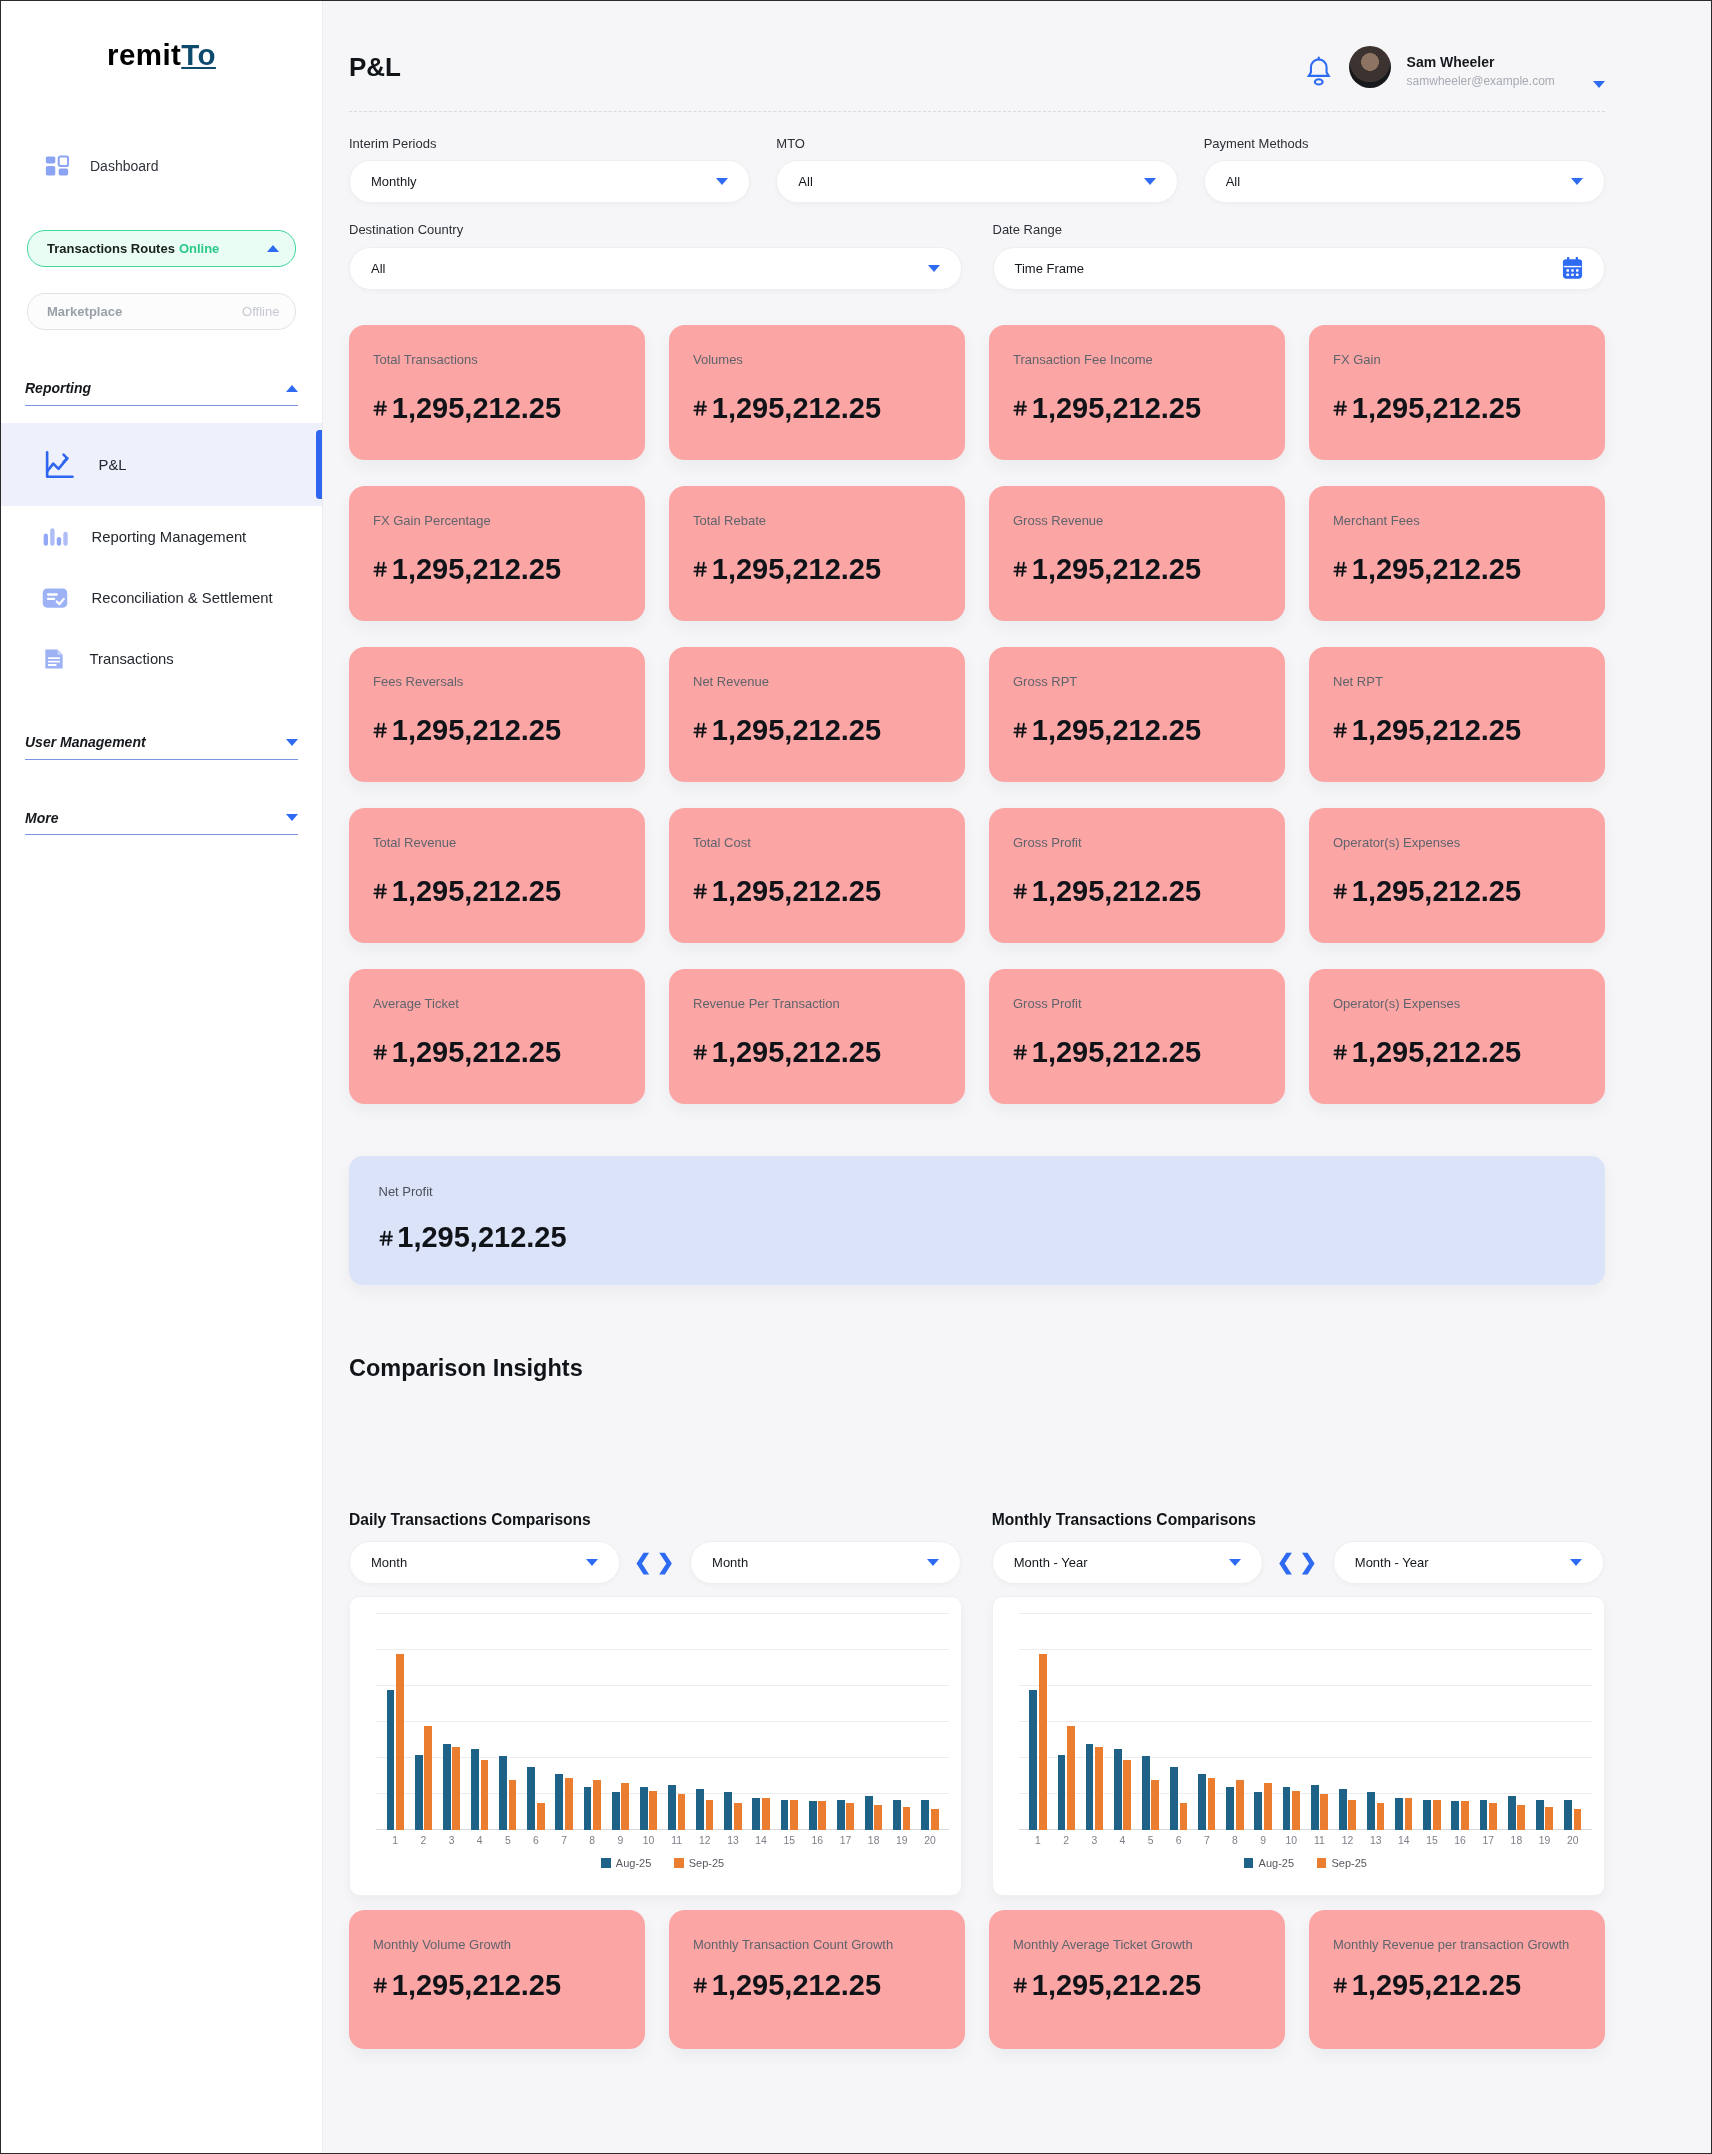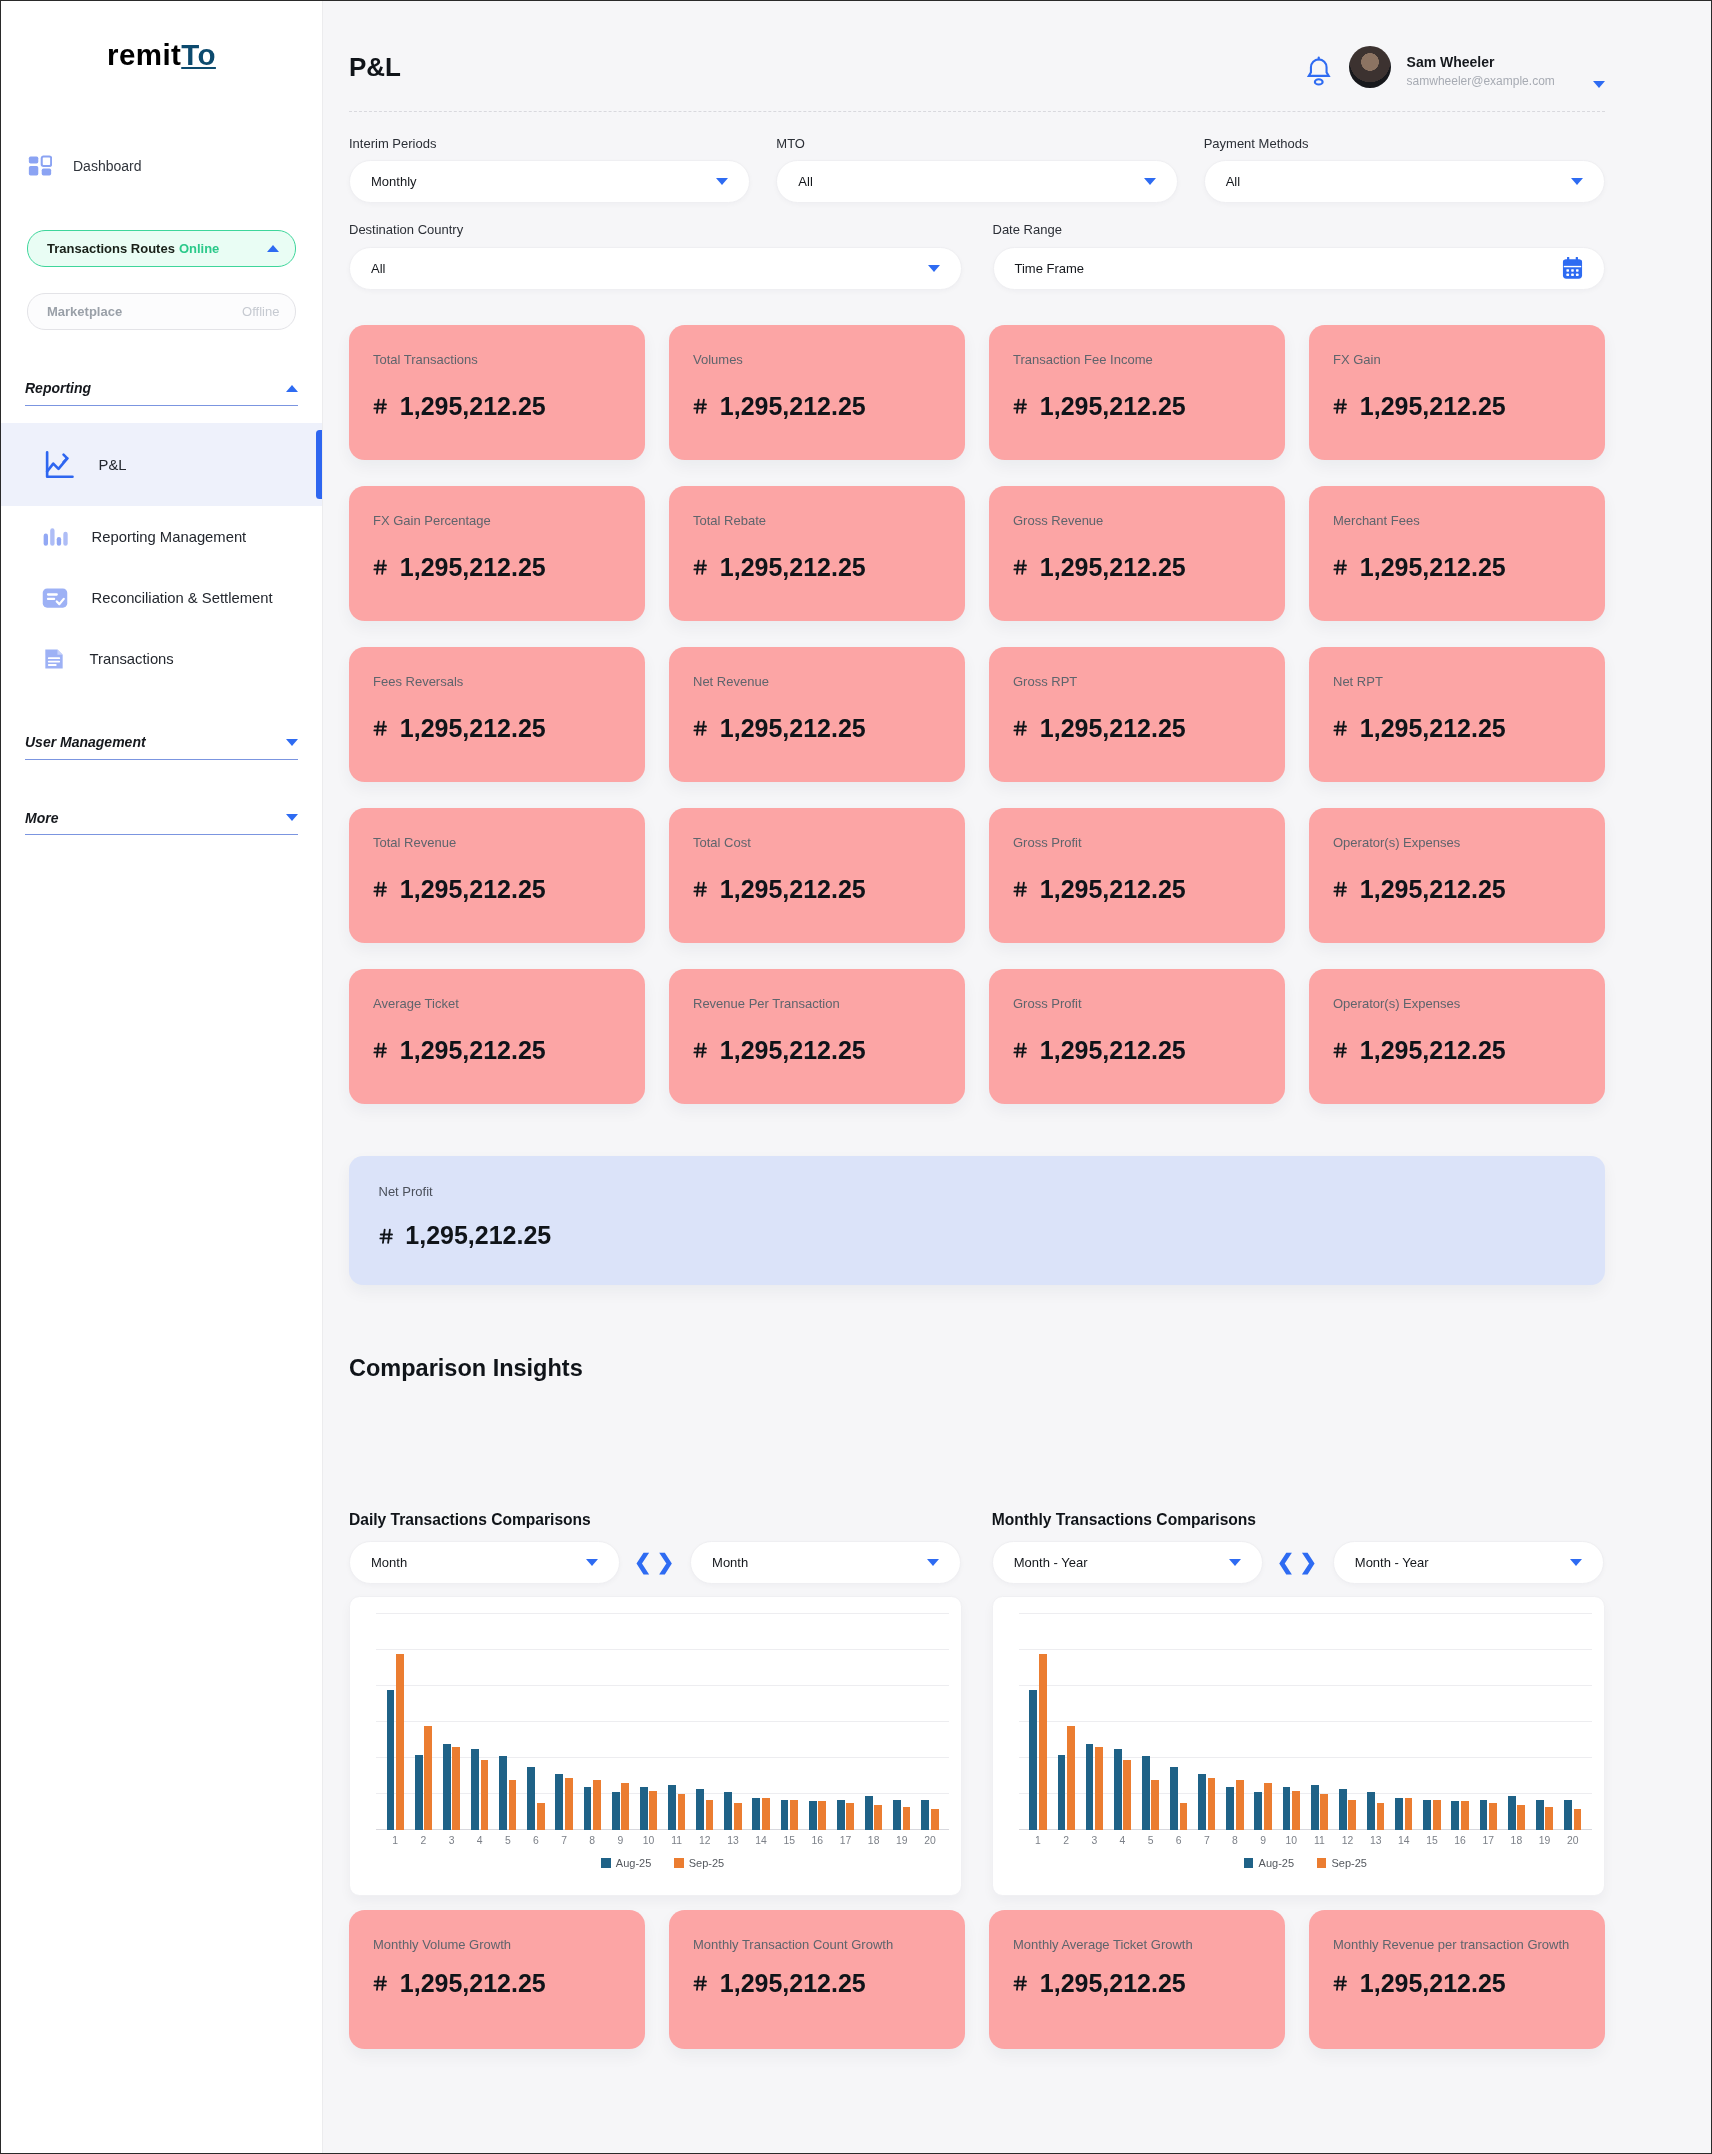--- a/index.html
+++ b/index.html
@@ -4,21 +4,21 @@
 <style>
   * { box-sizing: border-box; margin: 0; padding: 0; }
   body { font-family: "Liberation Sans", sans-serif; background:#e8e8ea; }
   .page { width:1712px; height:2154px; background:#f6f6f8; position:relative;
           border:1.7px solid #2a2a2a; overflow:hidden; display:flex; }
 
   
   .sidebar { width:322px; background:#ffffff; border-right:0.9px solid #ececee; flex:0 0 322px; }
   .logo { text-align:center; padding-top:37px; font-size:29.5px; font-weight:bold; letter-spacing:0.4px; }
   .logo .accent { color:#0c4a6e;text-decoration:underline; }
-  .side-item { display:flex; align-items:center; gap:21px; padding:0 0 0 27px; height:45px; color:#30343b; font-size:14px; }
+  .side-item { display:flex; align-items:center; gap:21px; padding:0 0 0 44px; height:45px; color:#30343b; font-size:14px; }
   .side-item.first { margin-top:71px; }
   .pill { margin:0 26px; height:37px; border-radius:18px; display:flex; align-items:center;
           padding:0 15.6px 0 19px; font-size:13px; font-weight:bold; }
   .pill.routes { margin-top:42px; background:#e9fdf4; border:1.3px solid #3ed69b; color:#182018; }
   .pill.routes .status { color:#2bc98a; margin-left:4px; font-weight:bold; }
   .pill.market { margin-top:26px; background:#fcfcfd; border:1.3px solid #e3e3e7; color:#9aa0a8; }
   .pill.market .status { color:#c6cad1; margin-left:auto; font-weight:normal; }
   .pill .caret { margin-left:auto; }
   .section-head { display:flex; align-items:center; margin:50px 24px 0 24px; padding-bottom:8.7px;
                   border-bottom:1.3px solid #7b95e0; font-size:14px; font-weight:bold; color:#15181d;font-style:italic; }
@@ -50,22 +50,22 @@
   .select { height:43px; background:#fff; border:0.9px solid #efeff2; border-radius:22px;
             display:flex; align-items:center; padding:0 21px; font-size:13px; color:#15181d;
             box-shadow:0 1.7px 5.2px rgba(30,34,60,.03); }
   .select .caret { margin-left:auto; border-left-width:6px; border-right-width:6px; }
   .select .cal { margin-left:auto; }
 
   .kpi-grid { display:grid; grid-template-columns:repeat(4,1fr); gap:26px 24px; margin-top:35px; }
   .card { background:#fca5a5; border-radius:15.6px; padding:26px 24px; height:135px;
           box-shadow:0 7px 15.6px rgba(25,30,60,.05); }
   .card .lbl { font-size:13px; color:#5f646c; line-height:1.45; }
-  .card .val, .net .val { display:flex; align-items:center; gap:12px; margin-top:22.6px;
-          font-size:25px; font-weight:bold; color:#101419; }
+  .card .val, .net .val { display:flex; align-items:center; gap:4px; margin-top:22.6px;
+          font-size:29px; font-weight:bold; color:#101419; }
   .growth-card .val { margin-top:14px; }
   .net { background:#dbe3f9; border-radius:14px; margin-top:52px; height:129px; padding:28px 29.5px;
          box-shadow:0 7px 15.6px rgba(25,30,60,.05); }
   .net .lbl { font-size:13px; color:#4b505b; }
 
   .cmp-head { margin-top:70px; font-size:23.5px; font-weight:bold; color:#101419; }
   .charts { display:grid; grid-template-columns:1fr 1fr; gap:0 29.5px; margin-top:129px; }
   .chart-col { position:relative; }
   .chart-title { font-size:15.6px; font-weight:bold; color:#101419; }
   .controls { display:flex; align-items:center; gap:14px; margin-top:12px; }

